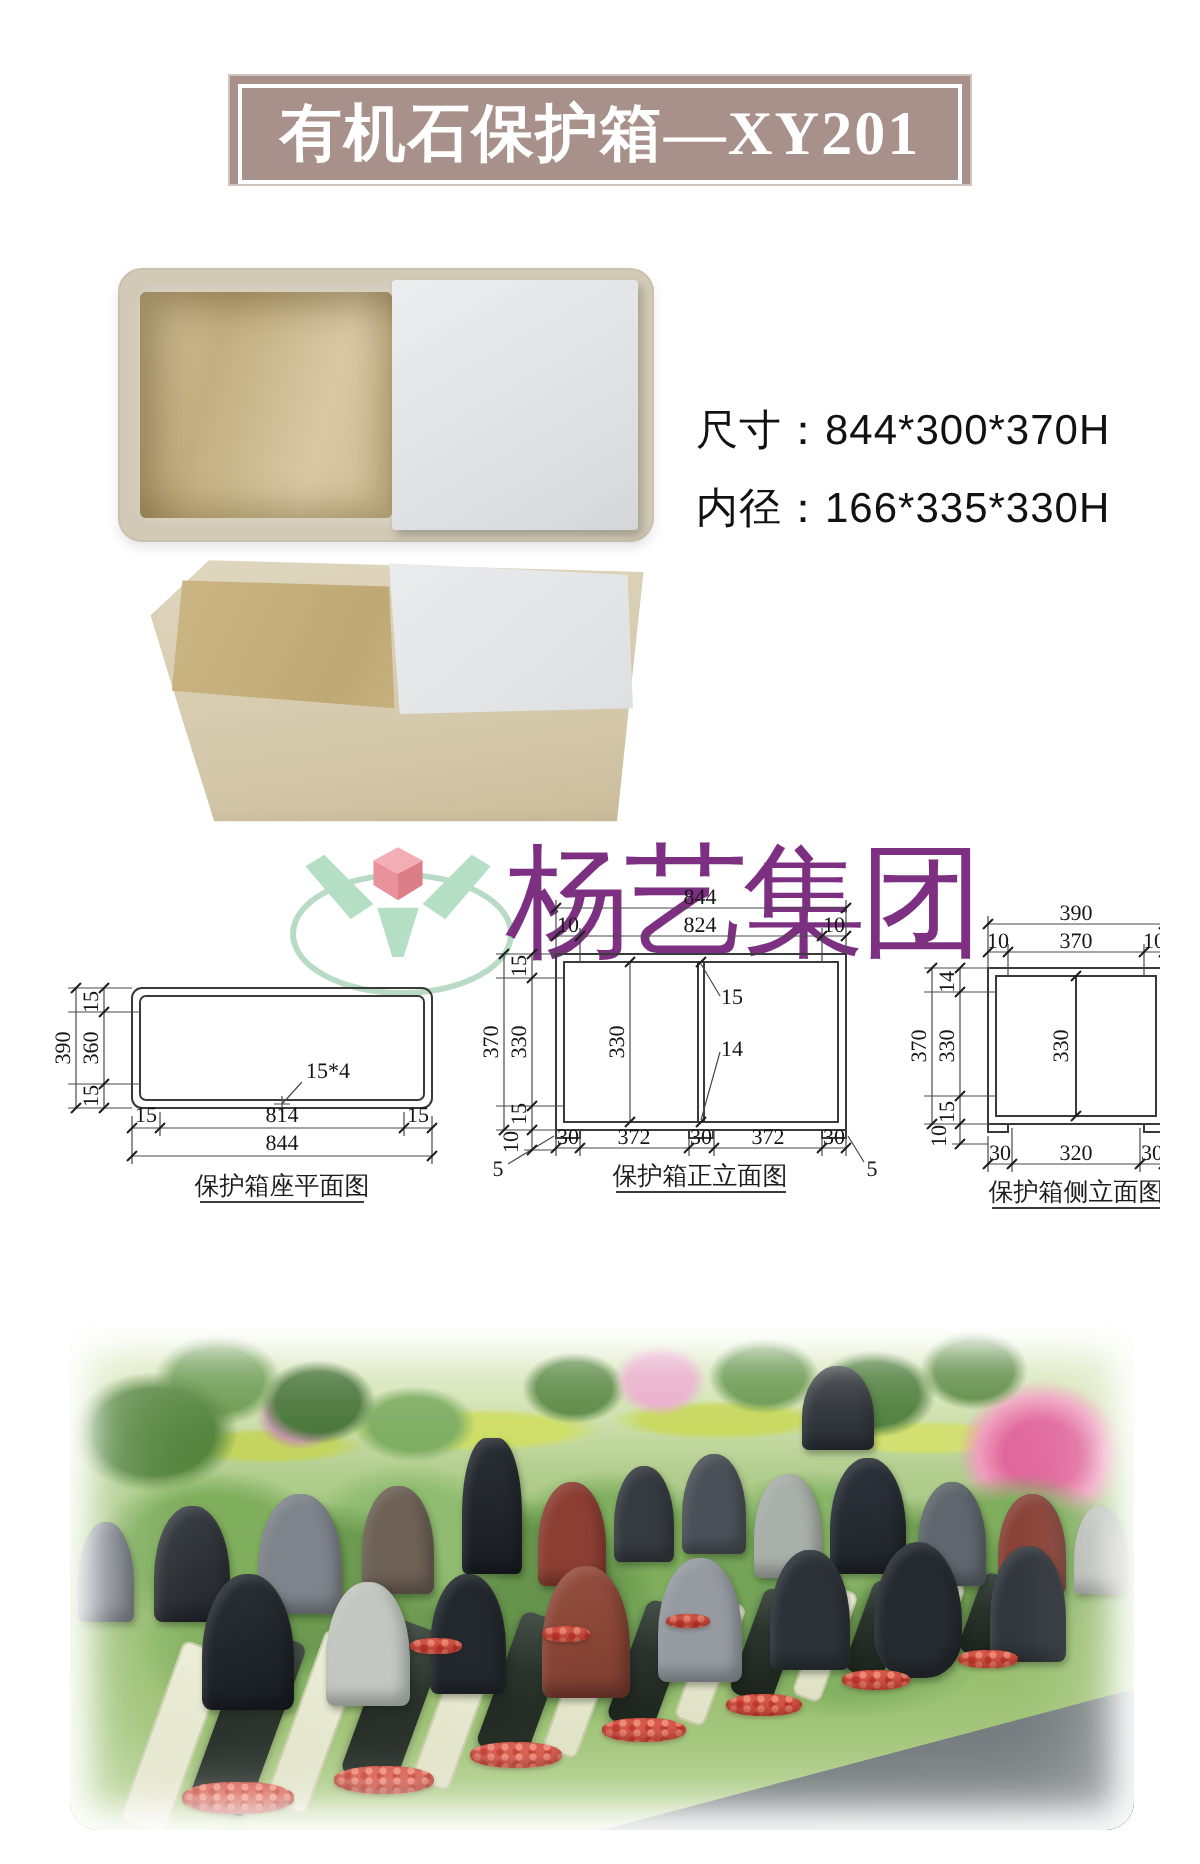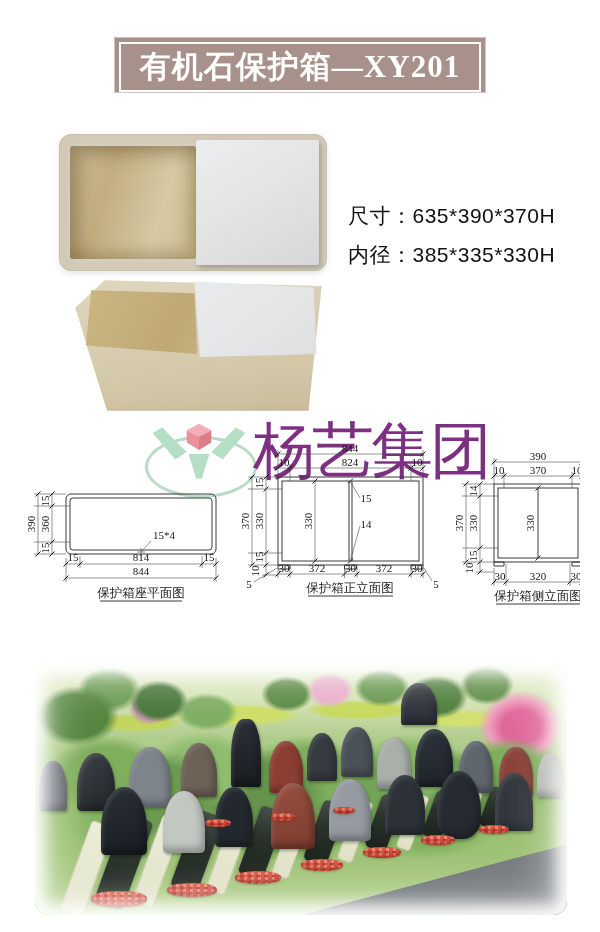--- a/index.html
+++ b/index.html
@@ -120,22 +120,22 @@
     <div class="pt-lid"></div>
   </div>
 
   <div class="photo photo-persp">
     <div class="pp-body"></div>
     <div class="pp-cavity"></div>
     <div class="pp-lid"></div>
   </div>
 
   <div class="specs">
-    <div>尺寸：635*390*370H</div>
-    <div>内径：385*335*330H</div>
+    <div>尺寸：844*300*370H</div>
+    <div>内径：166*335*330H</div>
   </div>
 
   <div class="watermark">
     <div class="wm-ellipse"></div>
     <svg class="wm-logo" viewBox="0 0 110 64">
       <path d="M6,12 L30,40 L42,32 L16,6 Z" fill="#aedcbf"></path>
       <path d="M104,12 L80,40 L68,32 L94,6 Z" fill="#aedcbf"></path>
       <path d="M44,34 L66,34 L58,60 L52,60 Z" fill="#aedcbf"></path>
       <path d="M55,2 L68,9 L55,16 L42,9 Z" fill="#f2a6ae"></path>
       <path d="M42,9 L55,16 L55,30 L42,22 Z" fill="#e78791"></path>

